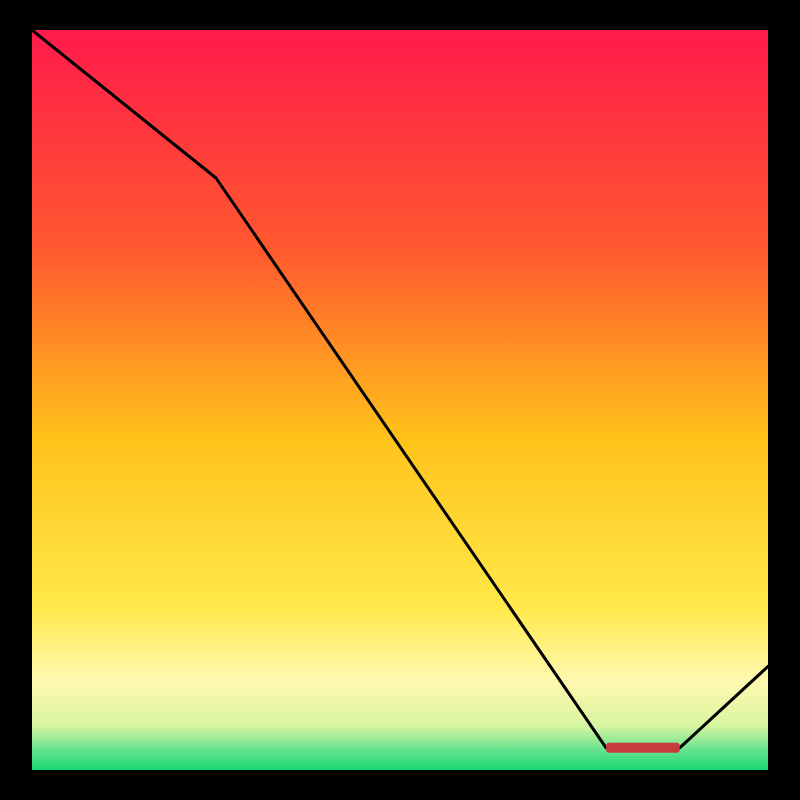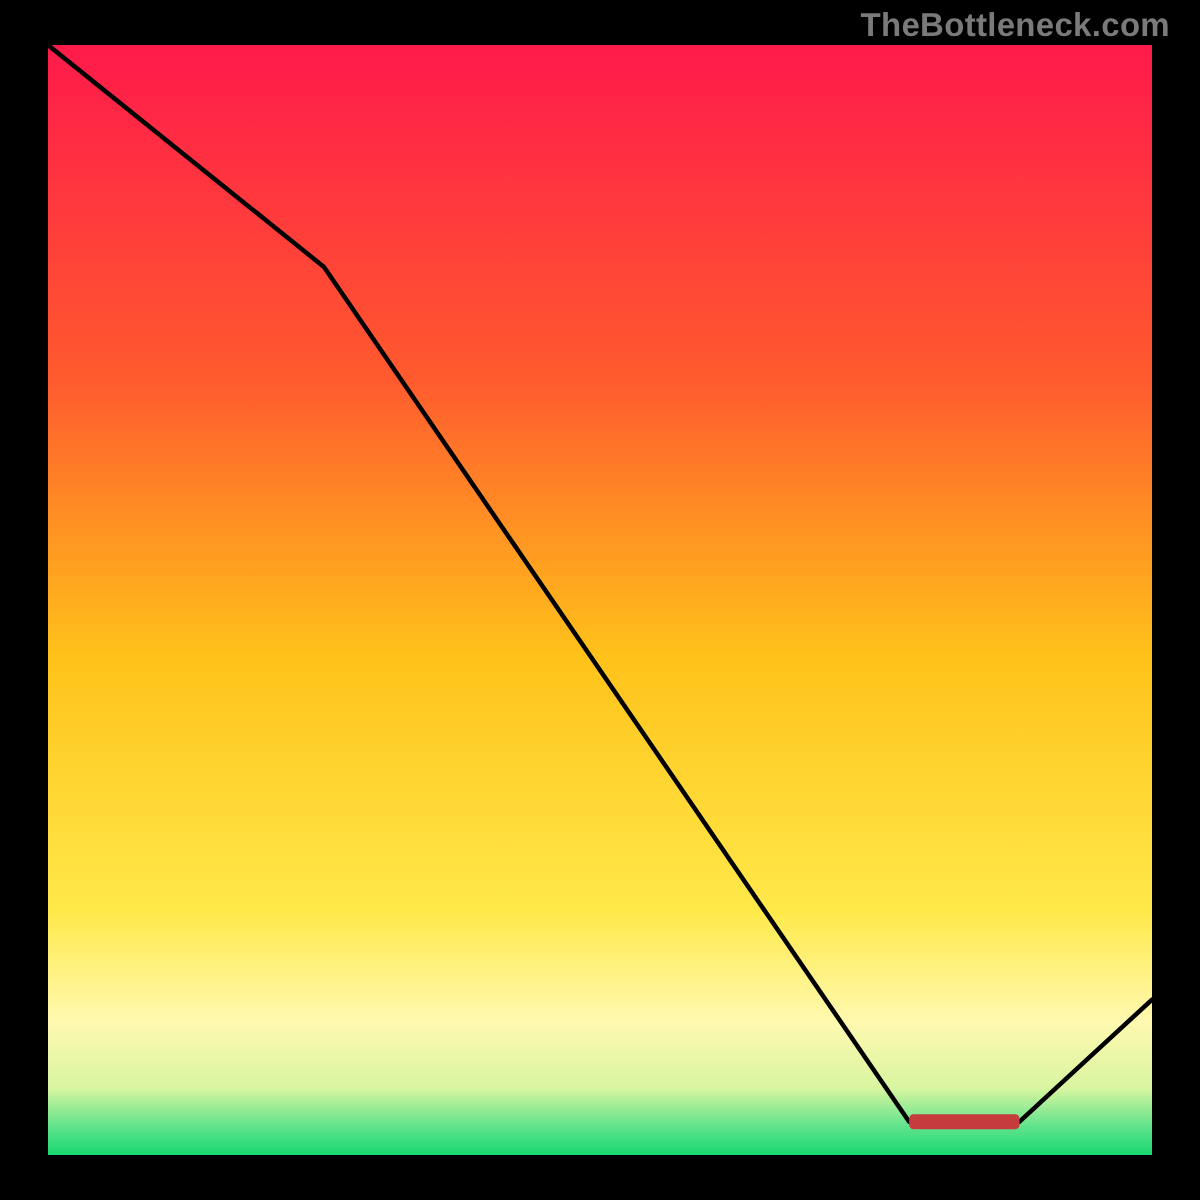--- a/index.html
+++ b/index.html
@@ -31,21 +31,20 @@
     left: 32px;
     top: 30px;
     width: 736px;
     height: 740px;
   }
 </style>
 </head>
 <body>
 
 <div class="stage">
-  <div class="watermark">TheBottleneck.com</div>
 
   <svg class="plot-svg" viewBox="0 0 736 740" preserveAspectRatio="none">
     <defs>
       <linearGradient id="bg-grad" x1="0" y1="0" x2="0" y2="1">
           <stop offset="0%" stop-color="#ff1a4b"></stop>
           <stop offset="30%" stop-color="#ff5a2e"></stop>
           <stop offset="55.00000000000001%" stop-color="#ffc21a"></stop>
           <stop offset="78%" stop-color="#ffe94a"></stop>
           <stop offset="88%" stop-color="#fff9b0"></stop>
           <stop offset="94%" stop-color="#d8f5a0"></stop>

